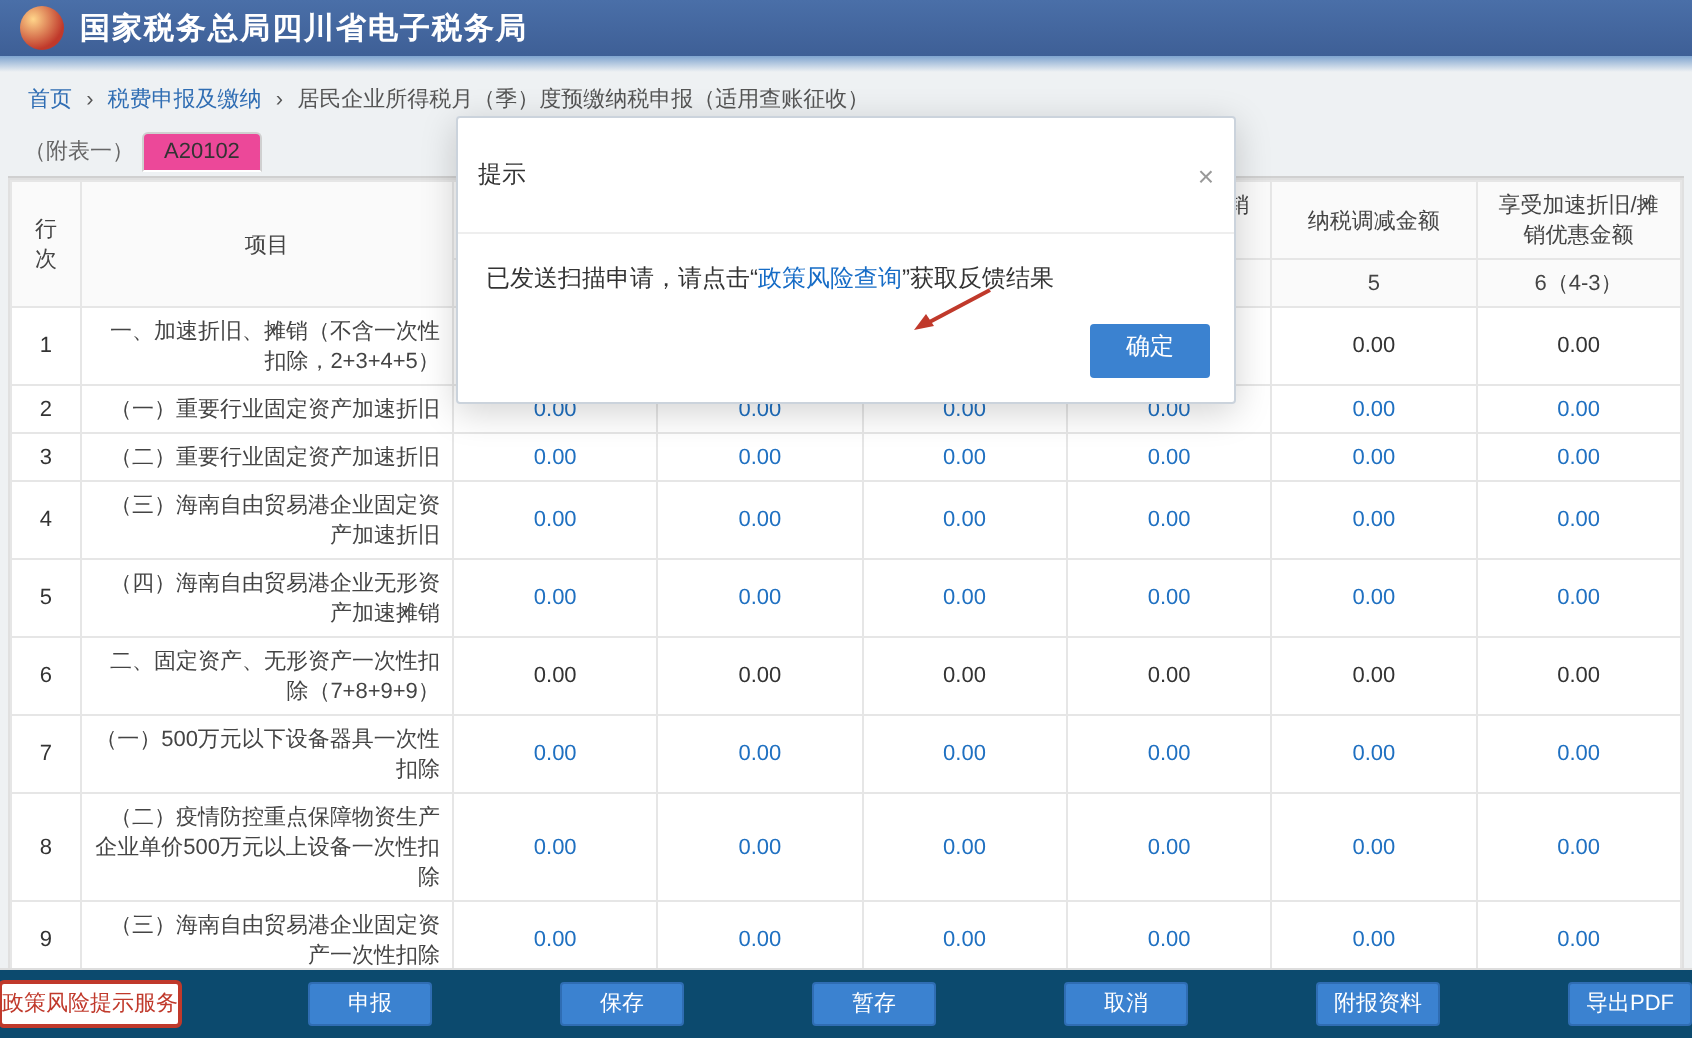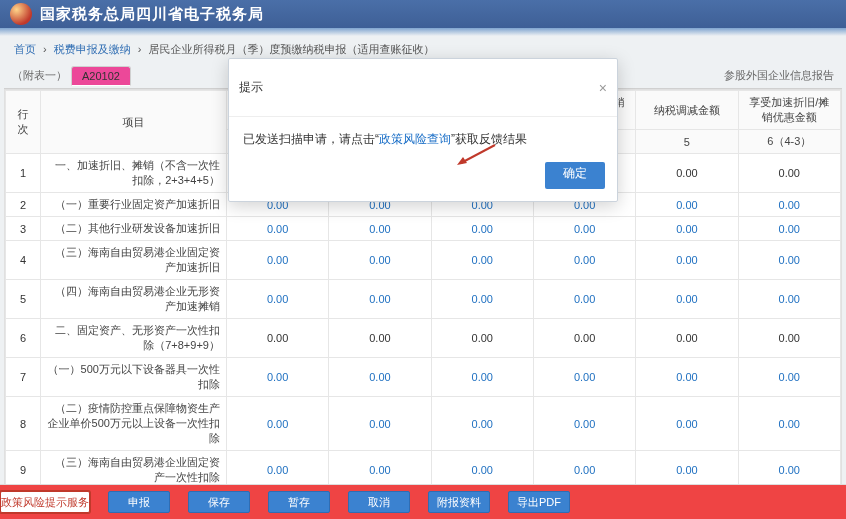--- a/index.html
+++ b/index.html
@@ -87,24 +87,24 @@
   th { background: #fafafa; font-weight: normal; color: #444; }
   td.item { text-align: right; color: #444; }
   td.blue { color: #1f70c1; }
   .col-idx { width: 30px; }
   .col-item { width: 160px; }
   .col-num  { width: 88px; }
 
   .footer-actions {
     position: absolute;
     left: 0; right: 0; bottom: 0;
-    background: #ef4444;
+    background: #0c4a6e;
     border-top: 1px solid #ddd;
     padding: 6px 0;
-    display: flex; justify-content: flex-start; gap: 18px;
+    display: flex; justify-content: space-between; gap: 18px;
   }
   .footer-actions .btn {
     min-width: 62px; height: 22px;
     line-height: 20px;
     text-align: center;
     background: #3b82d0;
     color: #fff;
     border: 1px solid #2f6db3;
     border-radius: 2px;
     font-size: 11px;
@@ -182,21 +182,20 @@
   <span>›</span>
   <span class="link">税费申报及缴纳</span>
   <span>›</span>
   <span>居民企业所得税月（季）度预缴纳税申报（适用查账征收）</span>
 </div>
 
 <div class="content-wrap">
   <div class="tabbar">
     <span class="tag">（附表一）</span>
     <div class="tab">A20102</div>
-    <span class="right-note">参股外国企业信息报告</span>
   </div>
 
   <div class="table-area">
     <table>
       <colgroup>
         <col class="col-idx">
           <col class="col-item">
         <col class="col-num">
           <col class="col-num">
           <col class="col-num">
@@ -240,21 +239,21 @@
             <td class="item">（一）重要行业固定资产加速折旧</td>
             <td class="blue">0.00</td>
             <td class="blue">0.00</td>
             <td class="blue">0.00</td>
             <td class="blue">0.00</td>
             <td class="blue">0.00</td>
             <td class="blue">0.00</td>
           </tr>
           <tr>
             <td>3</td>
-            <td class="item">（二）其他行业研发设备加速折旧</td>
+            <td class="item">（二）重要行业固定资产加速折旧</td>
             <td class="blue">0.00</td>
             <td class="blue">0.00</td>
             <td class="blue">0.00</td>
             <td class="blue">0.00</td>
             <td class="blue">0.00</td>
             <td class="blue">0.00</td>
           </tr>
           <tr>
             <td>4</td>
             <td class="item">（三）海南自由贸易港企业固定资产加速折旧</td>

